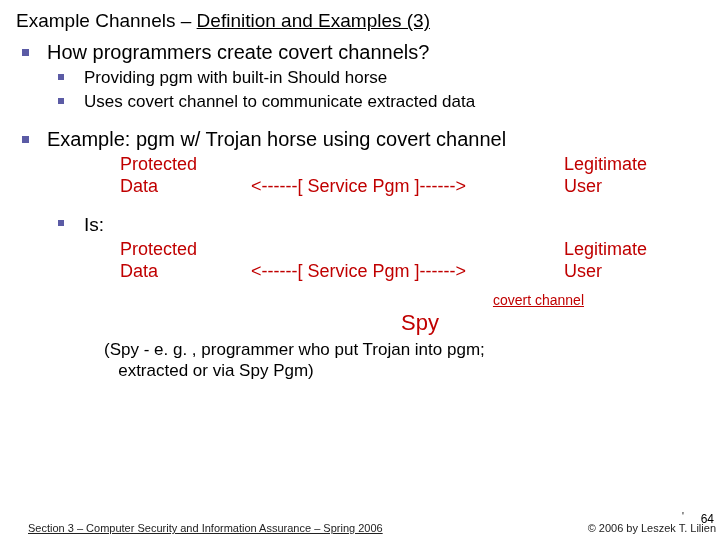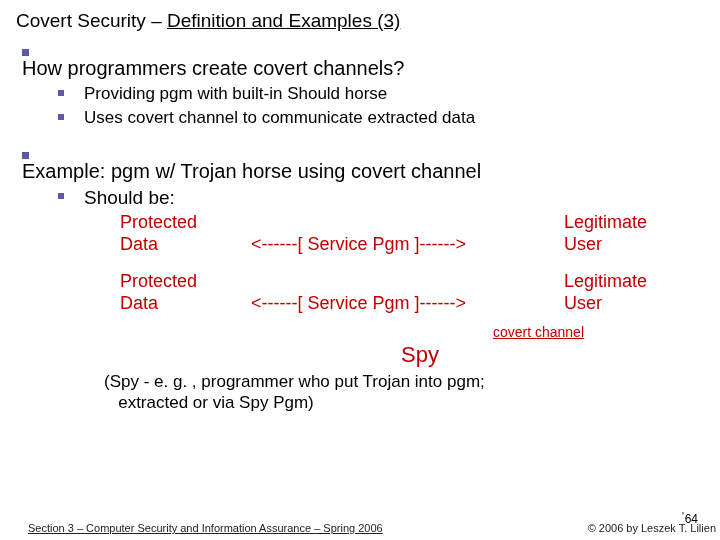--- a/index.html
+++ b/index.html
@@ -41,21 +41,21 @@
   .sq-sm {
     width: 6px;
     height: 6px;
     background: #5b5ba5;
     flex: 0 0 auto;
     margin-top: 7px;
     margin-right: 20px;
   }
   .lvl1 { font-size: 20px; color: #000; line-height: 1.25; }
   .lvl2 { font-size: 17px; color: #000; line-height: 1.3; }
-  .ind1 { margin-left: 6px; flex-direction: column; }
+  .ind1 { margin-left: 6px; }
   .ind2 { margin-left: 42px; }
   .ind3 { margin-left: 42px; }
   .diagram {
     margin-left: 104px;
     margin-top: 2px;
     font-size: 18px;
     line-height: 1.2;
   }
   .diagram-row {
     display: flex;
@@ -90,40 +90,40 @@
     width: 688px;
     font-size: 11px;
     color: #222;
     display: flex;
     justify-content: space-between;
     border-top: 1px solid transparent;
   }
   .footer .left { text-decoration: underline; }
   .pagenum {
     position: absolute;
-    right: 22px;
+    right: 6px;
     bottom: 14px;
     font-size: 12px;
     color: #000;
   }
   .tick {
     position: absolute;
     right: 36px;
     bottom: 18px;
     font-size: 10px;
     color: #000;
   }
 </style>
 </head>
 <body>
 
 <div class="slide">
 
   <div class="title">
-    <span>Covert Security – </span><span class="u">Definition and Examples (3)</span>
+    <span>Example Channels – </span><span class="u">Definition and Examples (3)</span>
   </div>
 
   <div class="bullet-row ind1">
     <div class="sq"></div>
     <div class="lvl1">How programmers create covert channels?</div>
   </div>
   <div class="bullet-row ind2">
     <div class="sq-sm"></div>
     <div class="lvl2">Providing pgm with built-in Should horse</div>
   </div>
@@ -131,40 +131,40 @@
     <div class="sq-sm"></div>
     <div class="lvl2">Uses covert channel to communicate extracted data</div>
   </div>
 
   <div style="height:10px"></div>
 
   <div class="bullet-row ind1">
     <div class="sq"></div>
     <div class="lvl1">Example: pgm w/ Trojan horse using covert channel</div>
   </div>
-  <div class="bullet-row ind3">
-    <div class="sq-sm"></div>
-    <div class="lvl1" style="font-size:19px">Should be:</div>
-  </div>
 
   <div class="diagram">
     <div class="diagram-row">
       <div class="col-left">Protected</div>
       <div class="col-mid"></div>
       <div class="col-right">Legitimate</div>
     </div>
     <div class="diagram-row">
       <div class="col-left">Data</div>
       <div class="col-mid">&lt;------[ Service Pgm ]------&gt;</div>
       <div class="col-right">User</div>
     </div>
   </div>
 
   <div style="height:14px"></div>
 
+  <div class="bullet-row ind3">
+    <div class="sq-sm"></div>
+    <div class="lvl1" style="font-size:19px">Is:</div>
+  </div>
 
   <div class="diagram">
     <div class="diagram-row">
       <div class="col-left">Protected</div>
       <div class="col-mid"></div>
       <div class="col-right">Legitimate</div>
     </div>
     <div class="diagram-row">
       <div class="col-left">Data</div>
       <div class="col-mid">&lt;------[ Service Pgm ]------&gt;</div>

